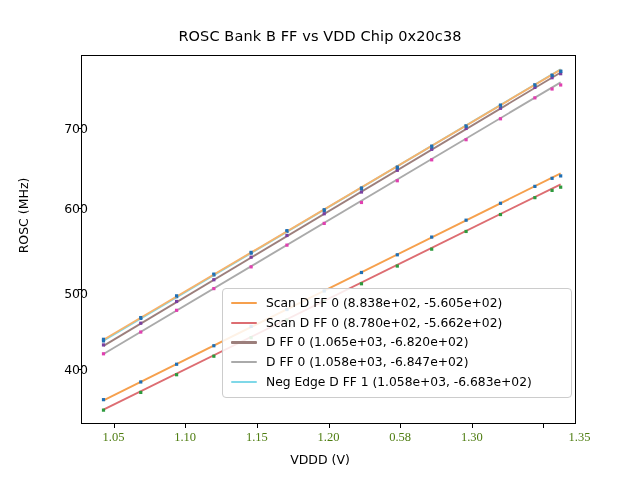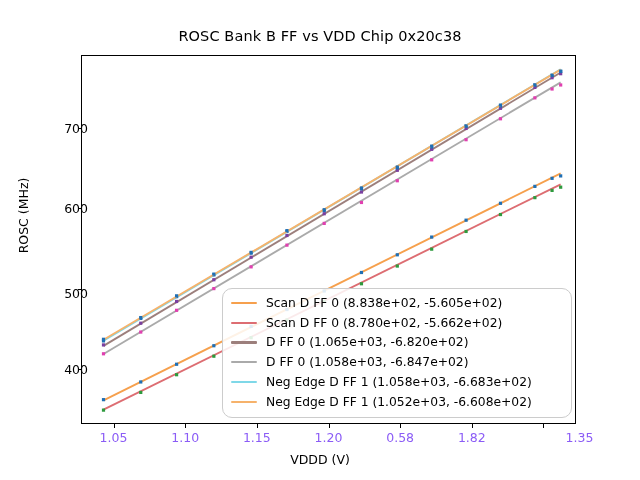--- a/index.html
+++ b/index.html
@@ -39,23 +39,24 @@
     position:absolute;
     right:643px;           
     font-size:12.5px;color:#000;
     text-align:right;
     transform:translateY(-50%);
     padding-left:16px;
   }
   .ytick-mark{position:absolute;height:1px;background:#000;width:3.5px;}
   .xtick-label{
     position:absolute;
-    font-size:12.5px;color:#8b5cf6;
+    font-size:12.5px;color:#4d7c0f;
     text-align:left;
     transform:translateX(-50%);
+    font-family:Liberation Serif, serif;
   }
   .xtick-mark{position:absolute;width:1px;background:#000;height:3.5px;}
   
   #xlabel{
     position:absolute;left:0;top:452px;width:640px;
     text-align:center;font-size:12.5px;color:#000;
   }
   #ylabel{
     position:absolute;
     left:-62px;top:208px;
@@ -64,21 +65,21 @@
     transform:rotate(-90deg);
     transform-origin:center center;
   }
   
   #legend{
     position:absolute;
     left:222px;top:288px;
     width:350px;
     background:rgba(255,255,255,0.86);
     border:1px solid #cccccc;
-    border-radius:10px;
+    border-radius:4px;
     padding:4px 6px 5px 6px;
     box-sizing:border-box;
   }
   .legend-row{
     display:flex;align-items:center;
     height:19.8px;
   }
   .legend-swatch{
     width:26px;height:2.4px;
     margin-right:9px;margin-left:2px;
@@ -226,21 +227,21 @@
       <div class="xtick-label" style="left: 113.529px; top: 430px;">1.05</div>
       <div class="xtick-mark" style="left: 185.186px; top: 424px;"></div>
       <div class="xtick-label" style="left: 185.186px; top: 430px;">1.10</div>
       <div class="xtick-mark" style="left: 256.843px; top: 424px;"></div>
       <div class="xtick-label" style="left: 256.843px; top: 430px;">1.15</div>
       <div class="xtick-mark" style="left: 328.5px; top: 424px;"></div>
       <div class="xtick-label" style="left: 328.5px; top: 430px;">1.20</div>
       <div class="xtick-mark" style="left: 400.157px; top: 424px;"></div>
       <div class="xtick-label" style="left: 400.157px; top: 430px;">0.58</div>
       <div class="xtick-mark" style="left: 471.814px; top: 424px;"></div>
-      <div class="xtick-label" style="left: 471.814px; top: 430px;">1.82</div>
+      <div class="xtick-label" style="left: 471.814px; top: 430px;">1.30</div>
       <div class="xtick-mark" style="left: 543.471px; top: 424px;"></div>
       <div class="xtick-label" style="left: 543.471px; top: 430px; margin-left: 36px;">1.35</div>
     </div>
 
   <div id="xlabel">VDDD (V)</div>
   <div id="ylabel">ROSC (MHz)</div>
 
   <div id="legend">
       <div class="legend-row">
         <span class="legend-swatch" style="background: rgb(246, 160, 77);"></span>
@@ -255,19 +256,15 @@
         <span class="legend-text">D FF 0 (1.065e+03, -6.820e+02)</span>
       </div>
       <div class="legend-row">
         <span class="legend-swatch" style="background: rgb(170, 170, 170);"></span>
         <span class="legend-text">D FF 0 (1.058e+03, -6.847e+02)</span>
       </div>
       <div class="legend-row">
         <span class="legend-swatch" style="background: rgb(127, 216, 232);"></span>
         <span class="legend-text">Neg Edge D FF 1 (1.058e+03, -6.683e+02)</span>
       </div>
-      <div class="legend-row">
-        <span class="legend-swatch" style="background: rgb(246, 178, 107);"></span>
-        <span class="legend-text">Neg Edge D FF 1 (1.052e+03, -6.608e+02)</span>
-      </div>
     </div>
 
 </div>
 
 </body></html>

